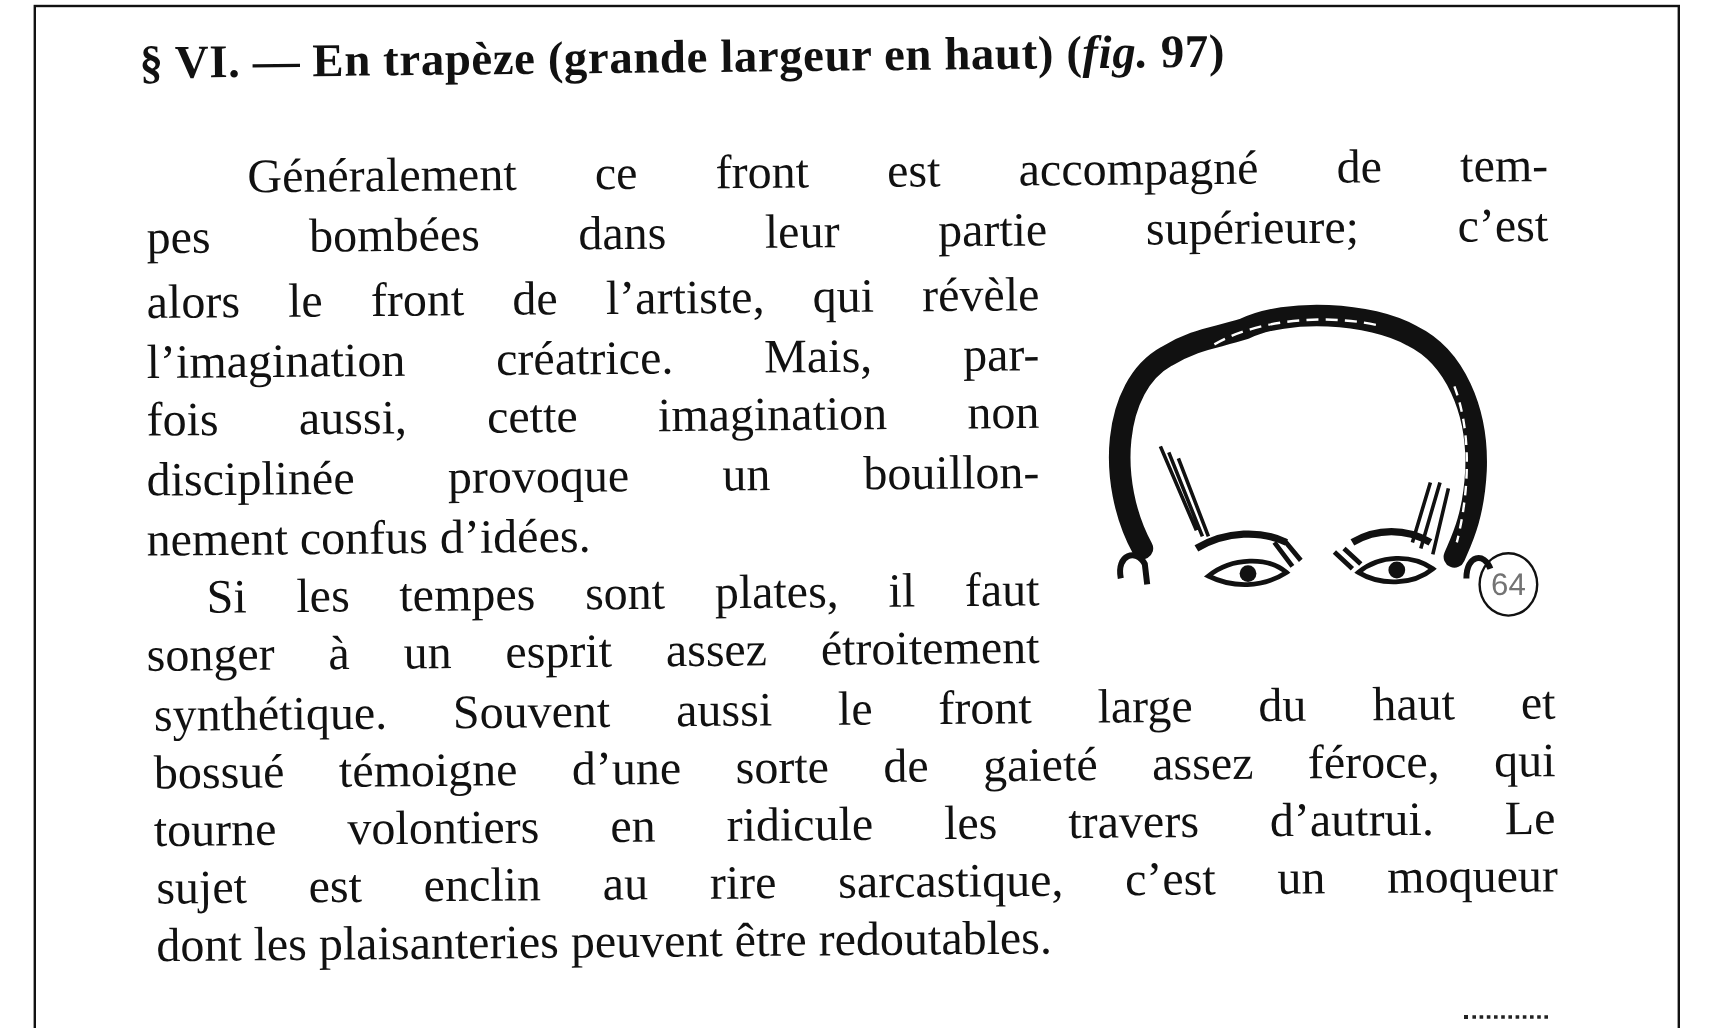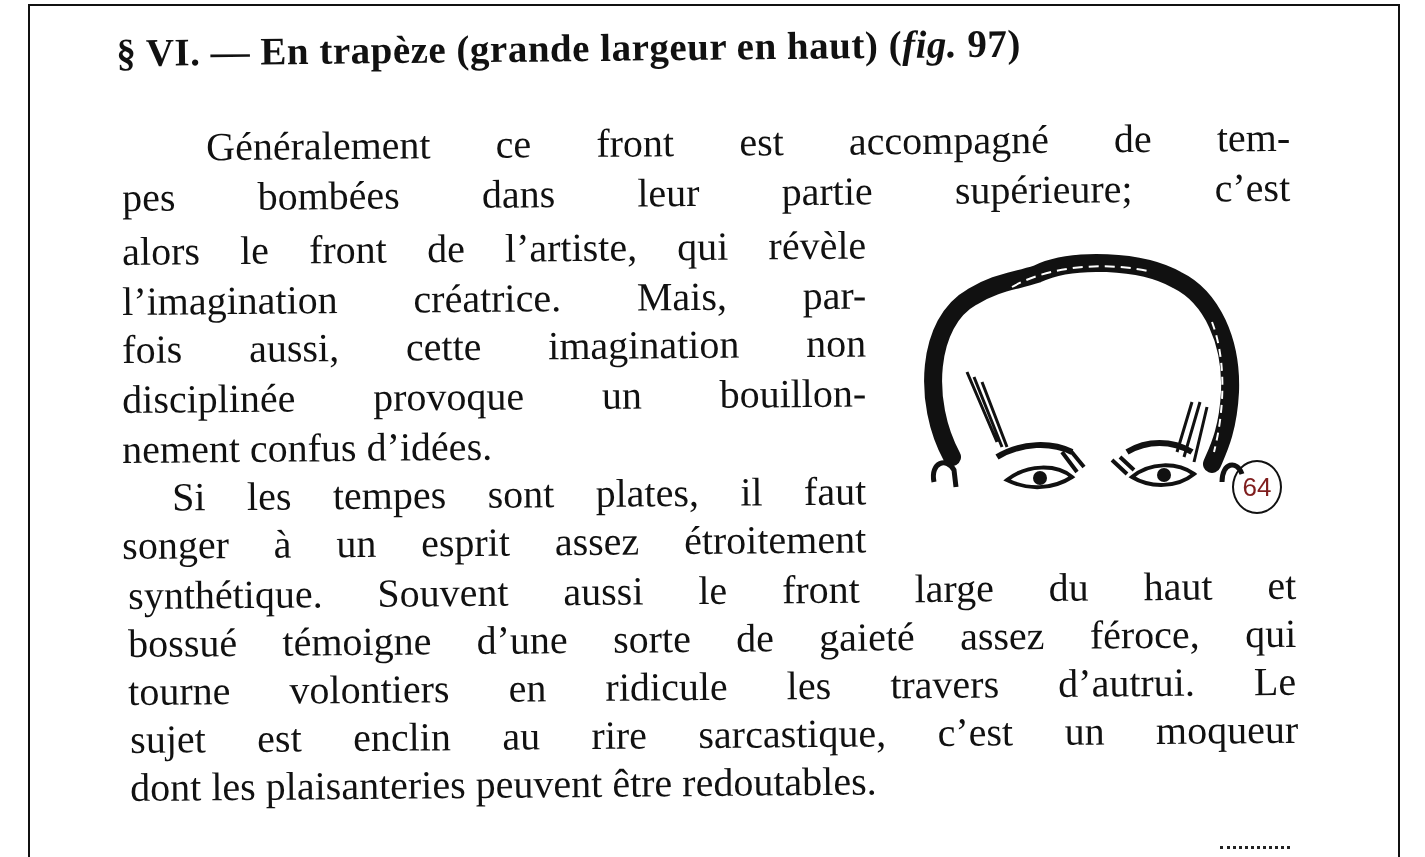--- a/index.html
+++ b/index.html
@@ -23,21 +23,21 @@
     .narrow { left: 122px; width: 744px; text-align: justify; text-align-last: justify; }
     .indent { padding-left: 84px; box-sizing: border-box; }
     .indent-s { padding-left: 50px; box-sizing: border-box; }
     .last { text-align-last: left; }
     .figure { position: absolute; left: 912px; top: 252px; width: 380px; height: 270px; }
     .figure svg { width: 100%; height: 100%; }
     .fig-number {
       position: absolute; left: 320px; top: 208px; width: 46px; height: 50px;
       border: 2px solid #111; border-radius: 50%;
       font-family: "Liberation Sans", "DejaVu Sans", sans-serif; font-size: 26px;
-      display: flex; align-items: center; justify-content: center; color: #7f1d1d;
+      display: flex; align-items: center; justify-content: center; color: #737373;
     }
     .footer-fragment {
       position: absolute; left: 1220px; top: 846px; width: 70px; height: 10px;
       border-top: 3px dotted #222;
     }
   </style>
 </head>
 <body>
 
 <div class="page-frame"></div>

